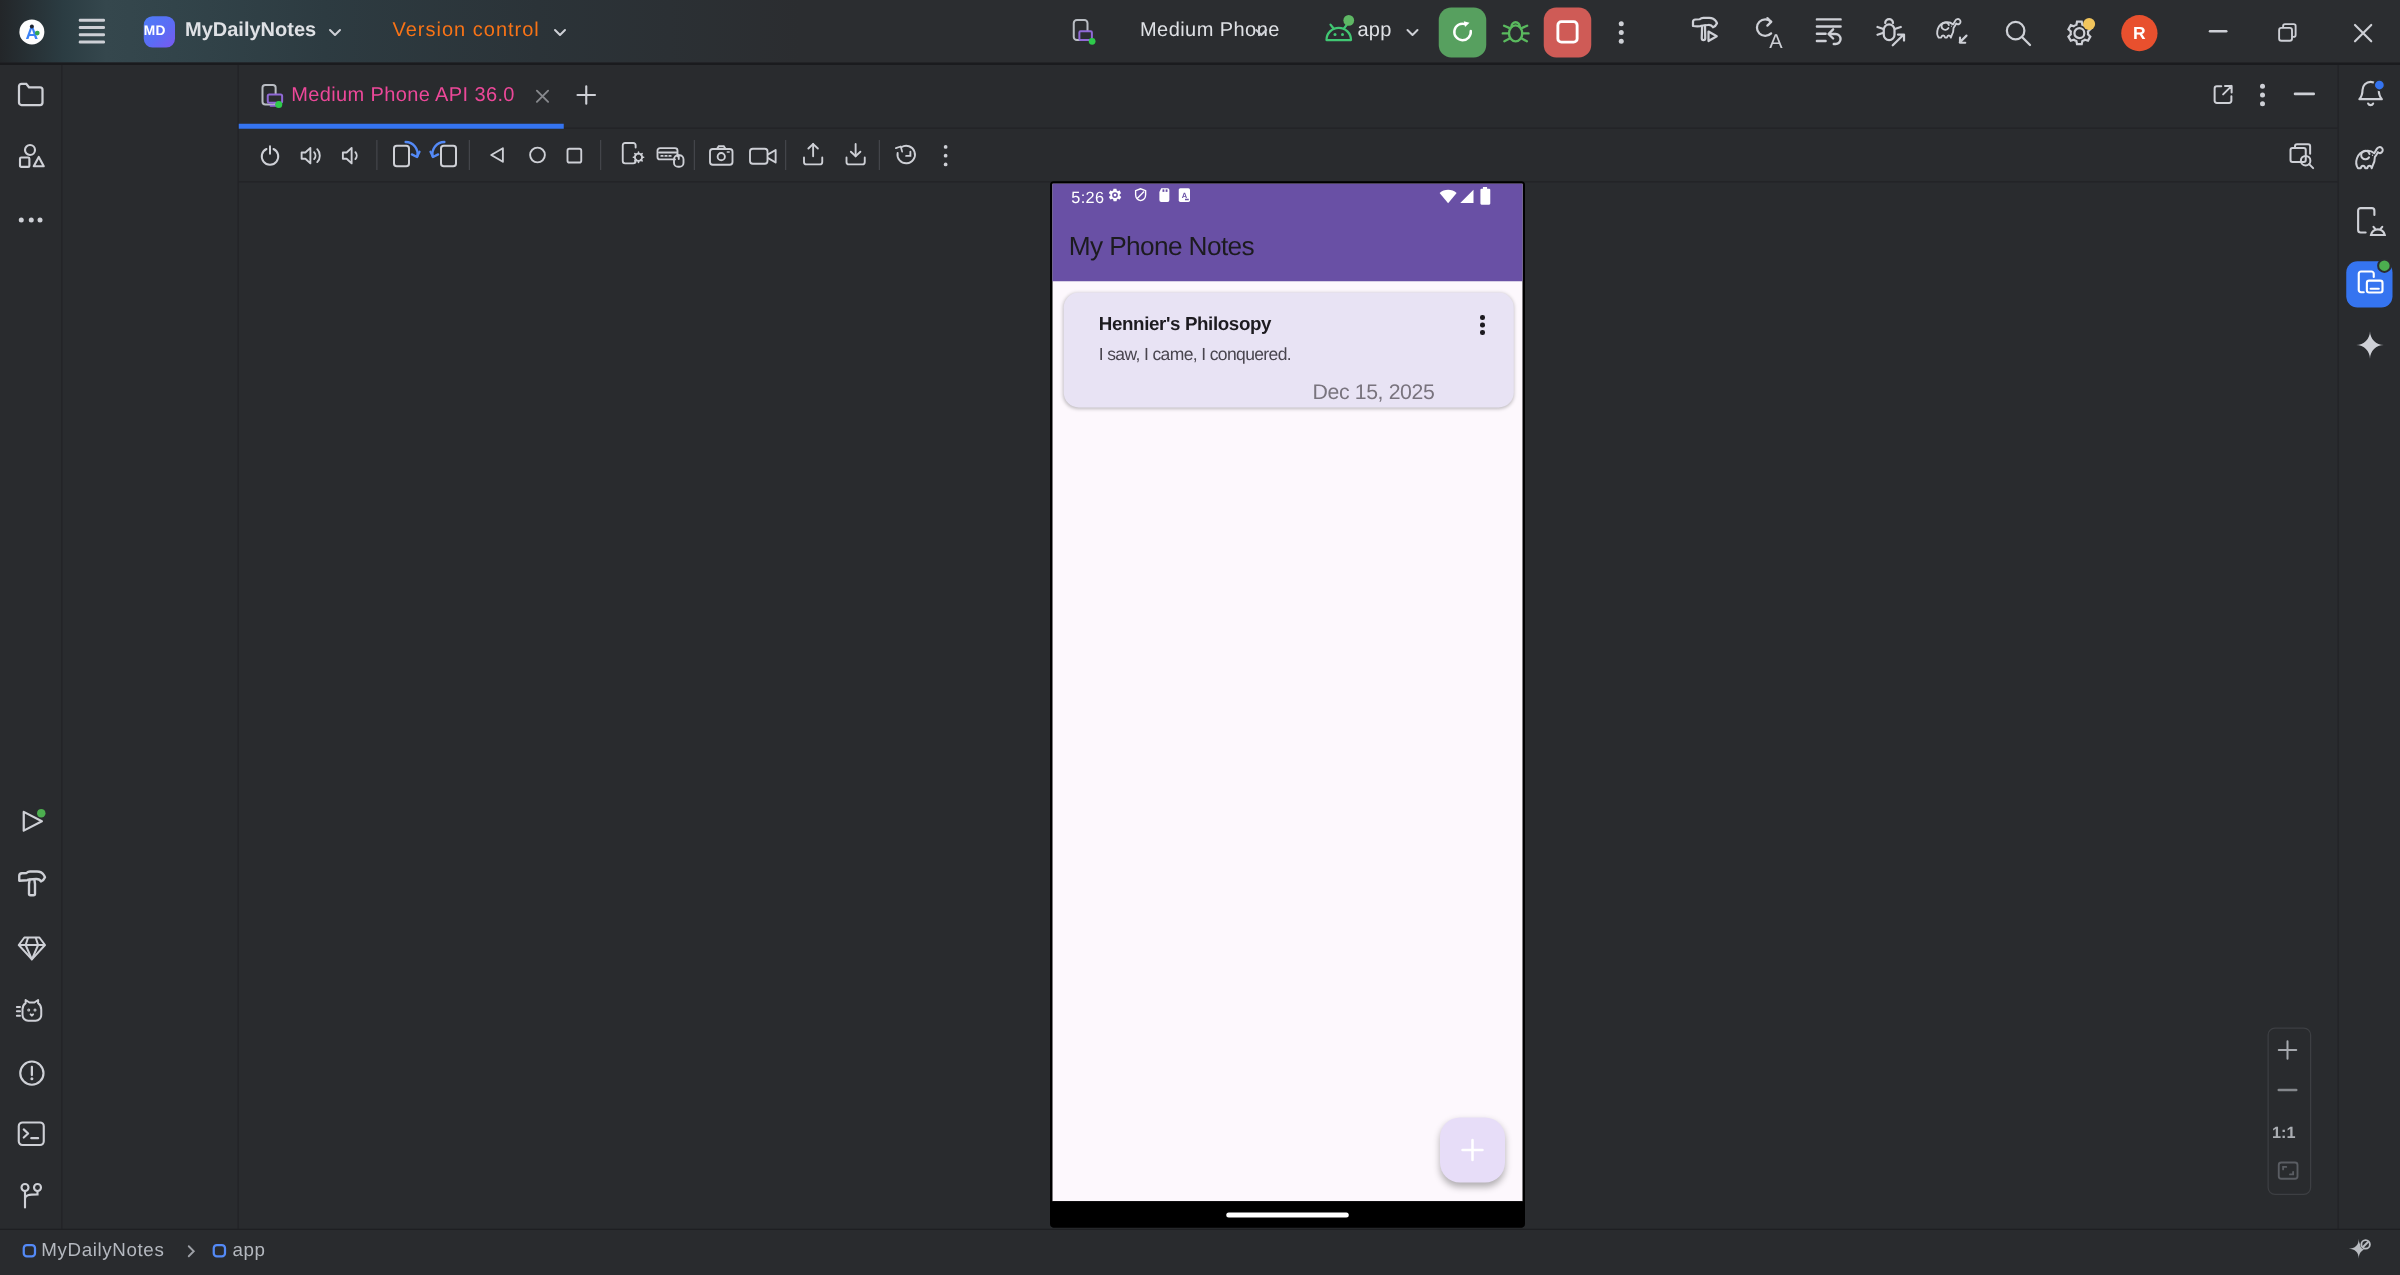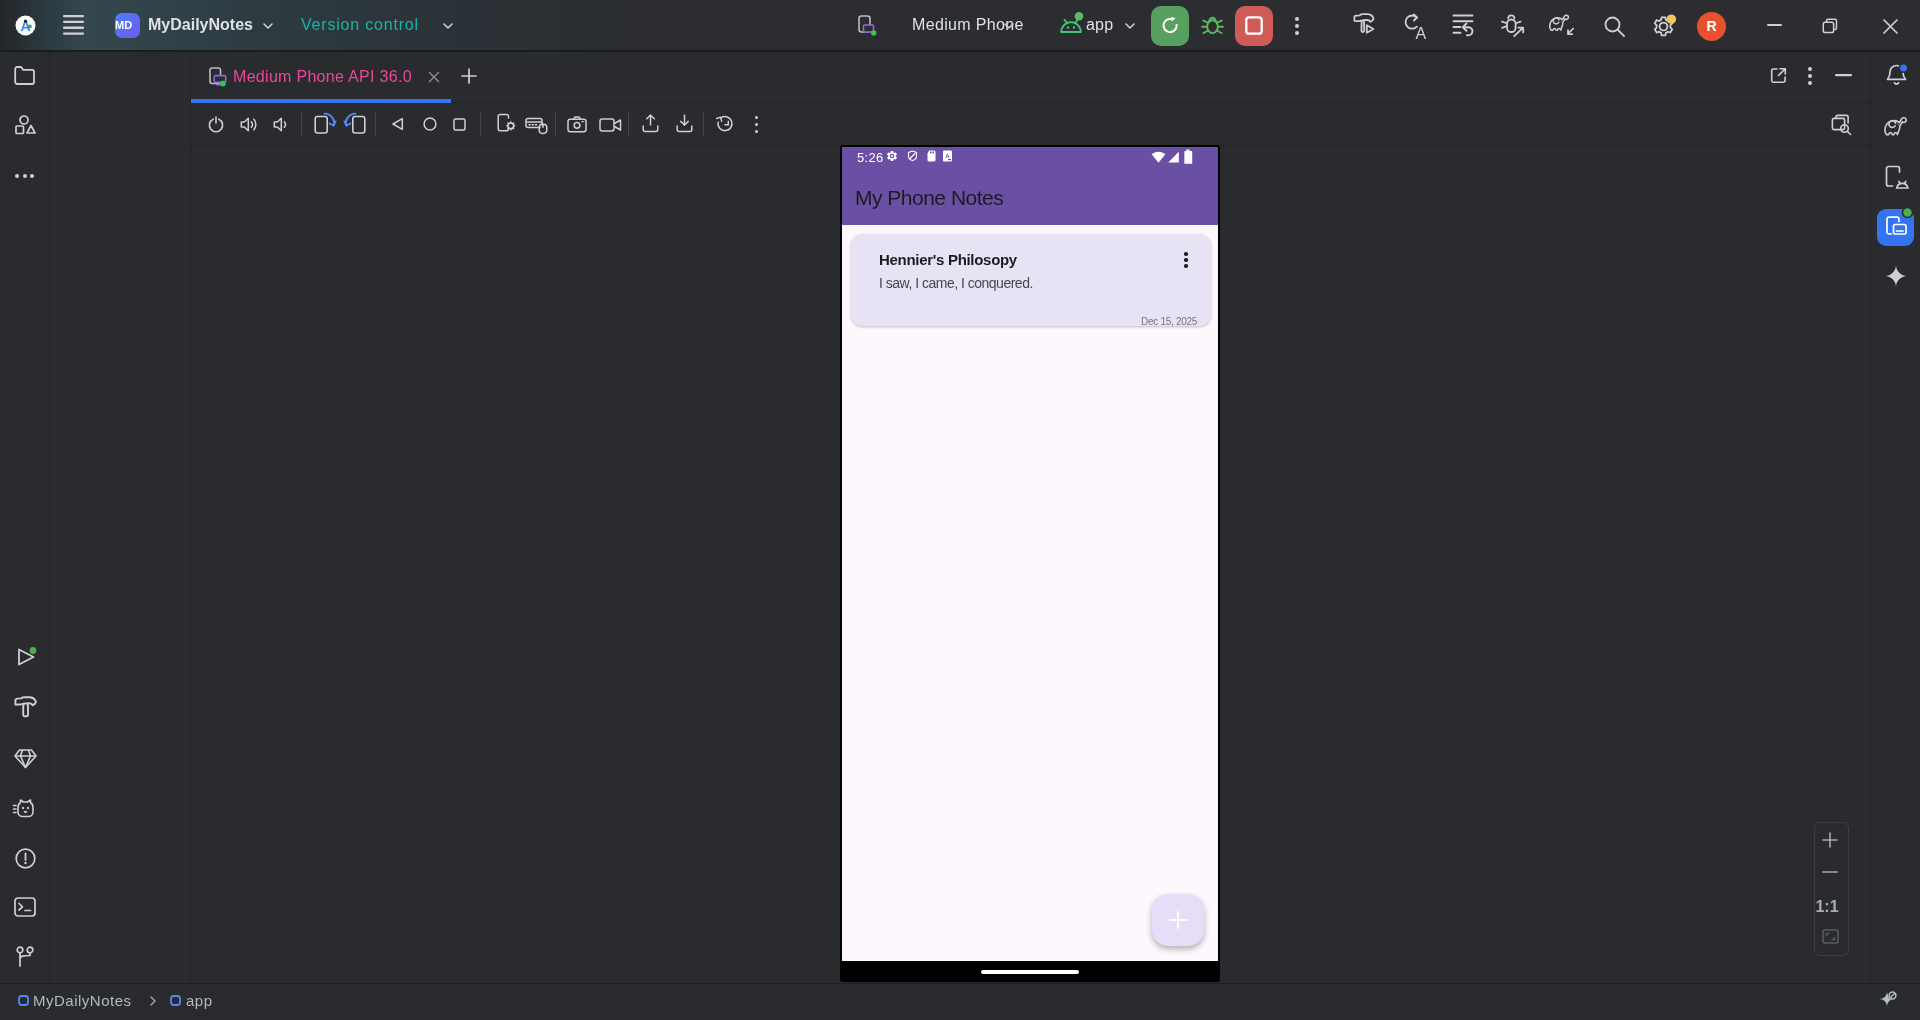--- a/index.html
+++ b/index.html
@@ -44,21 +44,21 @@
       <rect x="0" y="12.6" width="21" height="2.3" rx="1"></rect>
       <rect x="0" y="18.4" width="21" height="2.3" rx="1"></rect>
     </g>
 </svg>
 
 <div class="abs" style="left:115px;top:13px;width:25px;height:25px;border-radius:7px;background:linear-gradient(135deg,#4d7df8 0%,#5b6cf5 55%,#7a58ef 100%);color:#fff;font-size:11px;font-weight:bold;text-align:left;line-height:25px;letter-spacing:0.2px">MD</div>
 <div class="abs ide-text" style="left:148px;top:16px;font-weight:700;letter-spacing:0">MyDailyNotes</div>
 <svg class="abs" style="left:262px;top:22px" width="12" height="8" viewBox="0 0 12 8">
     <path d="M2 2 L6 6 L10 2" fill="none" stroke="#ced0d6" stroke-width="1.6" stroke-linecap="round" stroke-linejoin="round"></path>
   </svg>
-<div class="abs ide-text" style="left:301px;top:16px;color:#14b8a6;letter-spacing:0.8px">Version control</div>
+<div class="abs ide-text" style="left:314px;top:16px;color:#f97316;letter-spacing:0.8px">Version control</div>
 <svg class="abs" style="left:442px;top:22px" width="12" height="8" viewBox="0 0 12 8">
     <path d="M2 2 L6 6 L10 2" fill="none" stroke="#ced0d6" stroke-width="1.6" stroke-linecap="round" stroke-linejoin="round"></path>
   </svg>
 
 
 <svg class="abs" style="left:858px;top:15px" width="20" height="22" viewBox="0 0 20 22">
   <rect x="1" y="1" width="11" height="16" rx="2.5" fill="none" stroke="#b9bdc3" stroke-width="1.6"></rect>
   <rect x="5.5" y="10" width="10" height="7" rx="1" fill="#2b2d30" stroke="#9069d6" stroke-width="1.6"></rect>
   <circle cx="15.7" cy="18" r="2.7" fill="#2eca4b"></circle>
 </svg>
@@ -442,42 +442,42 @@
 </svg>
 <svg class="abs" style="left:1183px;top:149px" width="10" height="15" viewBox="0 0 18 27">
   <path fill="#fff" d="M6 1 L12 1 L12 3.5 L15 3.5 a1.6 1.6 0 0 1 1.6 1.6 L16.6 25 a1.6 1.6 0 0 1-1.6 1.6 L4 26.6 a1.6 1.6 0 0 1-1.6-1.6 L2.4 5.1 a1.6 1.6 0 0 1 1.6-1.6 L6 3.5 Z"></path>
 </svg>
 
 <div class="abs" style="left:855px;top:186px;color:#1C1B1F;font-size:21px;letter-spacing:-0.5px">My Phone Notes</div>
 
 <div class="abs" style="left:851px;top:234px;width:360px;height:92px;background:#E8E3F4;border-radius:12px;box-shadow:0 1px 3px rgba(0,0,0,0.25)"></div>
 <div class="abs" style="left:879px;top:251px;color:#1D1B20;font-size:15px;font-weight:bold;letter-spacing:-0.3px">Hennier's Philosopy</div>
 <div class="abs" style="left:879px;top:275px;color:#49454F;font-size:14px;letter-spacing:-0.5px">I saw, I came, I conquered.</div>
-<div class="abs" style="left:1050px;top:316px;width:147px;text-align:right;color:#79747E;font-size:10px;letter-spacing:-0.3px">Dec 15, 2025</div>
+<div class="abs" style="left:1050px;top:304px;width:147px;text-align:left;color:#79747E;font-size:17px;letter-spacing:-0.3px">Dec 15, 2025</div>
 <div class="abs" style="left:1184px;top:252px;width:3.6px;height:3.6px;border-radius:50%;background:#1D1B20"></div>
 <div class="abs" style="left:1184px;top:258px;width:3.6px;height:3.6px;border-radius:50%;background:#1D1B20"></div>
 <div class="abs" style="left:1184px;top:264px;width:3.6px;height:3.6px;border-radius:50%;background:#1D1B20"></div>
 
 <div class="abs" style="left:1152px;top:894px;width:52px;height:52px;background:#E7DDF8;border-radius:16px;box-shadow:0 3px 6px rgba(0,0,0,0.3)"></div>
 <svg class="abs" style="left:1169px;top:911px" width="18" height="18" viewBox="0 0 18 18">
       <path d="M9 1 L9 17 M1 9 L17 9" stroke="#fff" stroke-width="2" stroke-linecap="round"></path>
     </svg>
 
 <div class="abs" style="left:842px;top:961px;width:376px;height:21px;background:#000"></div>
 <div class="abs" style="left:981px;top:969.5px;width:98px;height:4px;background:#fff;border-radius:2px"></div>
 
 
 <div class="abs" style="left:1814px;top:822px;width:33px;height:132px;border:1px solid #3d3f43;border-radius:6px"></div>
 <svg class="abs" style="left:1822px;top:832px" width="16" height="16" viewBox="0 0 16 16">
       <path d="M8 1 L8 15 M1 8 L15 8" stroke="#a6a9ae" stroke-width="1.6" stroke-linecap="round"></path>
     </svg>
 <svg class="abs" style="left:1822px;top:871px" width="16" height="3" viewBox="0 0 16 3">
       <rect width="16" height="2" rx="1" fill="#85888d"></rect>
     </svg>
-<div class="abs" style="left:1814px;top:898px;width:26px;text-align:center;color:#aaadb2;font-size:16px;font-weight:bold">1:1</div>
+<div class="abs" style="left:1814px;top:898px;width:26px;text-align:center;color:#aaadb2;font-size:13px;font-weight:bold">1:1</div>
 <svg class="abs" style="left:1822px;top:929px" width="17" height="15" viewBox="0 0 17 15">
   <g fill="none" stroke="#5a5d63" stroke-width="1.5" stroke-linecap="round">
     <rect x="1" y="1" width="15" height="13" rx="2"></rect>
     <path d="M4.5 6.5 L4.5 4.5 L7 4.5 M12.5 8.5 L12.5 10.5 L10 10.5"></path>
   </g>
 </svg>
 
 
 <svg class="abs" style="left:18px;top:995px" width="11" height="11" viewBox="0 0 11 11">
       <rect x="1" y="1" width="9" height="9" rx="2.5" fill="none" stroke="#548af7" stroke-width="1.8"></rect>

